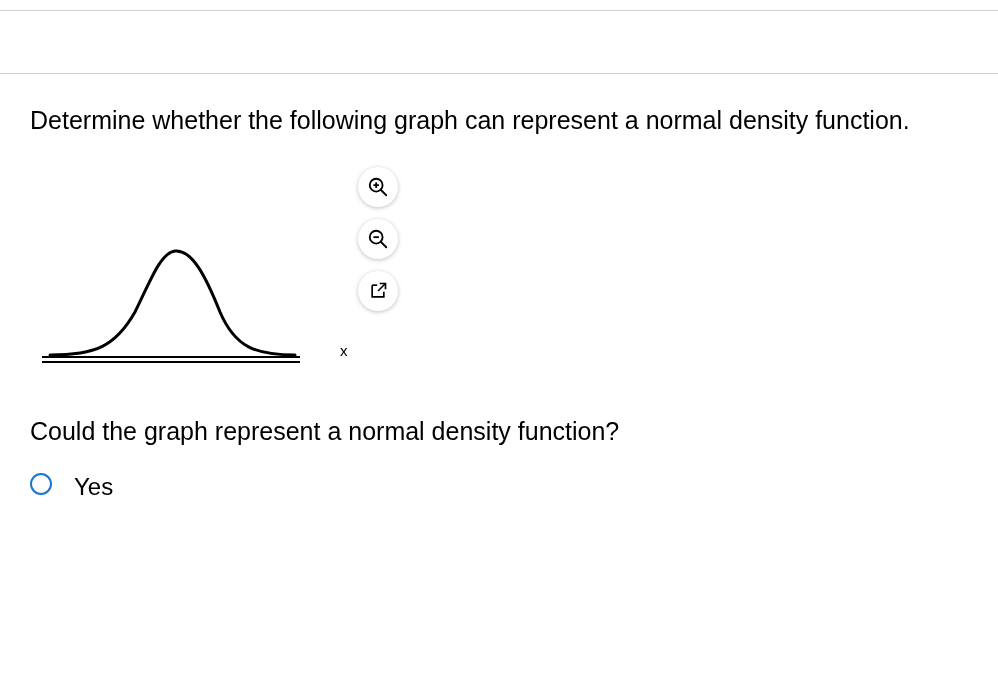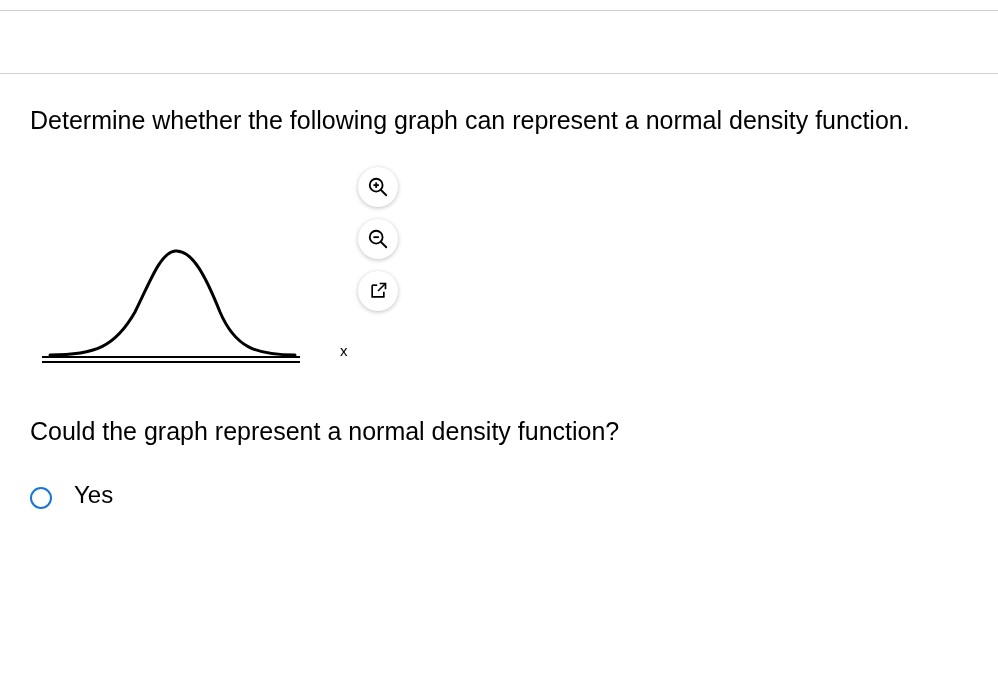--- a/index.html
+++ b/index.html
@@ -65,28 +65,28 @@
     background: #fff;
     box-shadow: 0 1px 4px rgba(0,0,0,0.25);
     display: flex;
     align-items: center;
     justify-content: center;
     cursor: pointer;
   }
   .icon-btn svg { display: block; }
   .follow-up {
     font-size: 25px;
-    margin-bottom: 35px;
+    margin-bottom: 27px;
   }
   .options {
     padding-left: 0;
   }
   .option-row {
     display: flex;
-    align-items: flex-end;
+    align-items: flex-start;
     margin-bottom: 8px;
     cursor: pointer;
   }
   .radio {
     width: 22px;
     height: 22px;
     border: 2px solid #1976d2;
     border-radius: 50%;
     margin-right: 22px;
     flex-shrink: 0;

